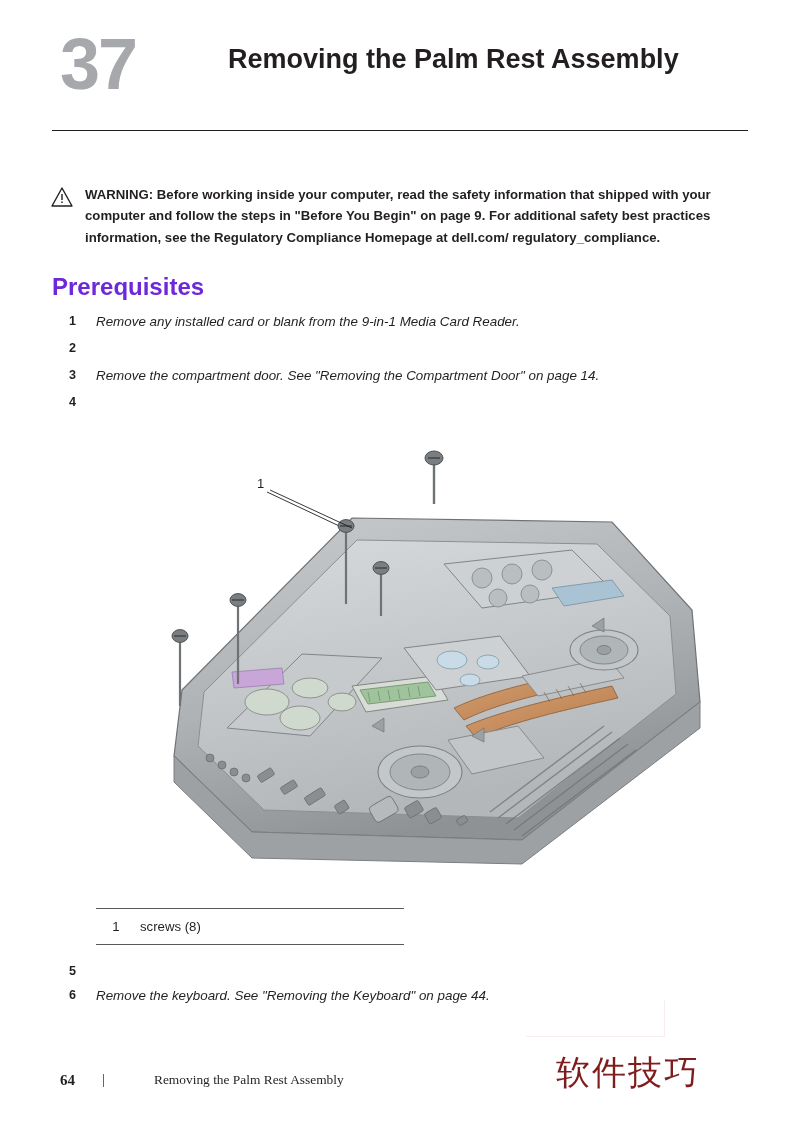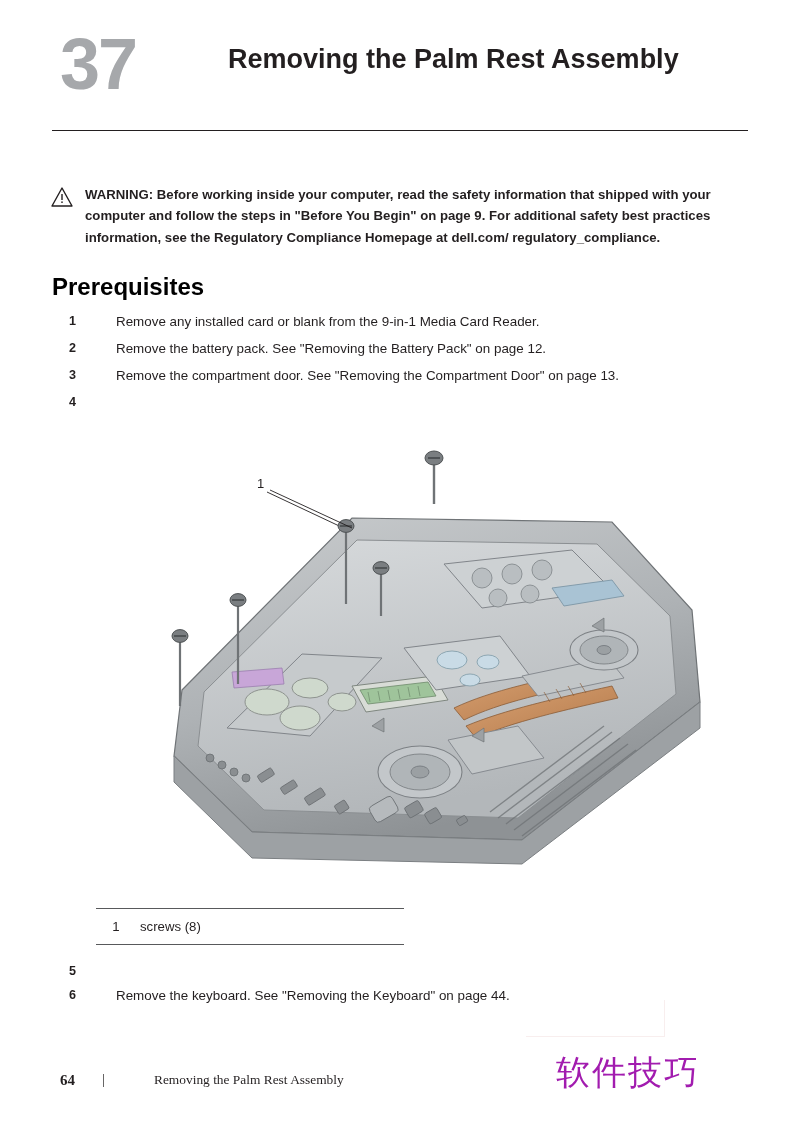--- a/index.html
+++ b/index.html
@@ -83,21 +83,21 @@
   }
   .warning-label { font-weight: bold; }
 
   
   .section-title {
     position: absolute;
     left: 52px;
     top: 273px;
     font-size: 24px;
     font-weight: bold;
-    color: #000000;
+    color: #6d28d9;
   }
   .steps {
     position: absolute;
     left: 52px;
     top: 312px;
     width: 700px;
   }
   .step {
     position: relative;
     min-height: 27px;
@@ -107,22 +107,23 @@
   .step .num {
     position: absolute;
     left: 8px;
     top: 0;
     width: 16px;
     text-align: right;
     font-weight: bold;
     font-size: 12.6px;
   }
   .step .txt {
-    margin-left: 64px;
+    margin-left: 44px;
     display: block;
+    font-style: italic;
   }
 
   
   .figure {
     position: absolute;
     left: 52px;
     top: 440px;
     width: 700px;
     height: 480px;
   }
@@ -192,21 +193,21 @@
   .footer-title {
     font-size: 13.4px;
   }
 
   
   .watermark {
     position: absolute;
     left: 556px;
     top: 1050px;
     font-size: 34px;
-    color: #a21caf;
+    color: #7f1d1d;
     letter-spacing: 2px;
     font-family: "DejaVu Sans", sans-serif;
     white-space: nowrap;
   }
   .watermark-box {
     position: absolute;
     left: 526px;
     top: 1000px;
     width: 138px;
     height: 36px;
@@ -240,25 +241,24 @@
 
   <div class="section-title">Prerequisites</div>
 
   <div class="steps">
     <div class="step">
       <span class="num">1</span>
       <span class="txt">Remove any installed card or blank from the 9-in-1 Media Card Reader.</span>
     </div>
     <div class="step">
       <span class="num">2</span>
-      <span class="txt">Remove the battery pack. See "Removing the Battery Pack" on page 12.</span>
     </div>
     <div class="step">
       <span class="num">3</span>
-      <span class="txt">Remove the compartment door. See "Removing the Compartment Door" on page 13.</span>
+      <span class="txt">Remove the compartment door. See "Removing the Compartment Door" on page 14.</span>
     </div>
     <div class="step">
       <span class="num">4</span>
     </div>
   </div>
 
   <div class="figure">
     <div class="callout-num">1</div>
     <svg width="700" height="480" viewBox="0 0 700 480">
       <defs>

